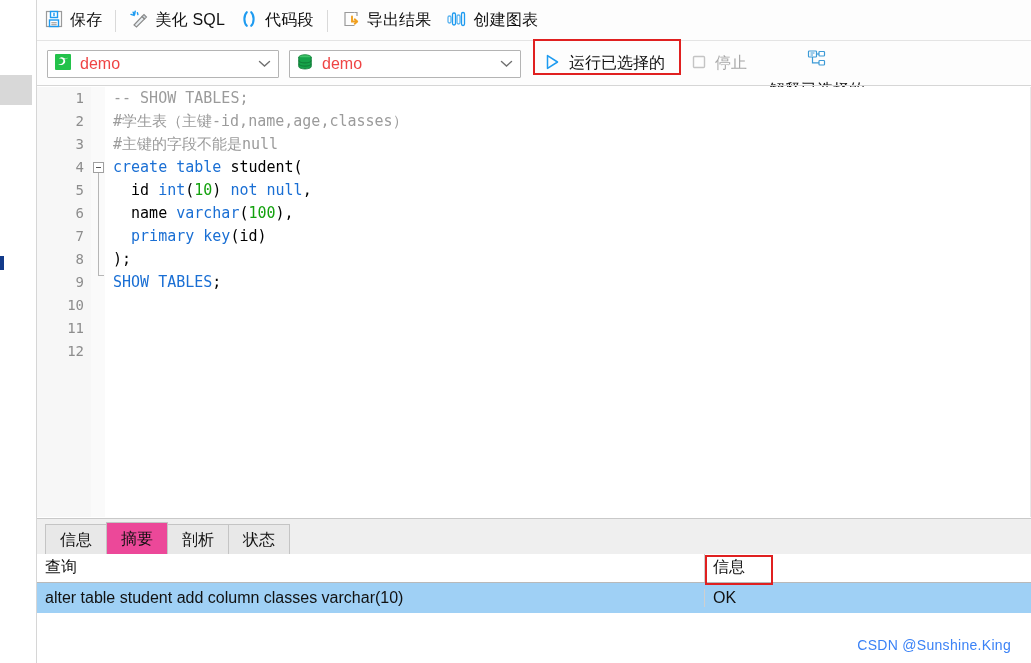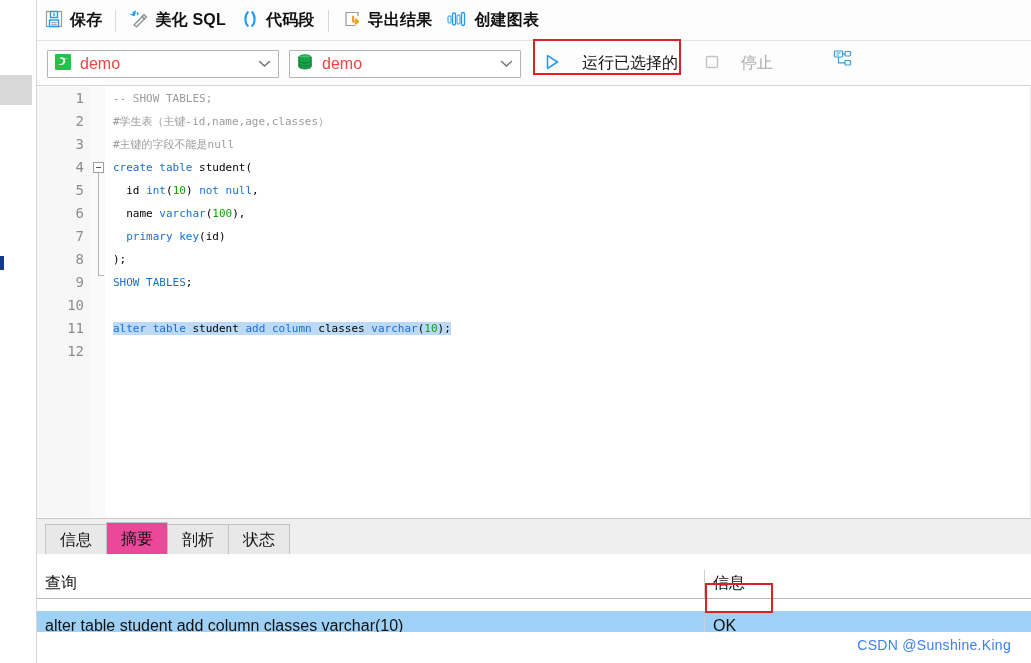--- a/index.html
+++ b/index.html
@@ -13,21 +13,21 @@
 
   
   #left-sliver{position:absolute;left:0;top:0;width:36px;height:663px;background:#ffffff;}
   #left-sliver .grey-block{position:absolute;left:0;top:75px;width:32px;height:30px;background:#d8d8d8;}
   #left-sliver .blue-frag{position:absolute;left:0;top:256px;width:4px;height:14px;background:#123a8a;}
   #left-divider{position:absolute;left:36px;top:0;width:1px;height:663px;background:#d6d6d6;}
 
   
   #toolbar-top{
     position:absolute;left:37px;top:0;width:994px;height:41px;
-    background:#fdfdfd;display:flex;align-items:center;font-weight:bold;
+    background:#fdfdfd;display:flex;align-items:center;
   }
   #toolbar-top::after{content:"";position:absolute;left:0;bottom:0;width:100%;height:1px;background:#e4e4e4;}
   .tb-item{display:flex;align-items:center;gap:6px;height:41px;padding:0 7px;cursor:default;white-space:nowrap;}
   .tb-item .lbl{font-size:16px;color:#111;letter-spacing:.2px;}
   .tb-sep{width:1px;height:22px;background:#d9d9d9;margin:0 6px;}
 
   
   #toolbar-second{
     position:absolute;left:37px;top:41px;width:994px;height:45px;
     background:#fdfdfd;display:flex;align-items:center;padding-left:10px;box-sizing:border-box;
@@ -39,36 +39,36 @@
     padding:0 4px 0 6px;box-sizing:border-box;margin-right:10px;position:relative;
   }
   .combo .cb-text{flex:1;font-size:16px;color:#ef4444;margin-left:8px;}
   .combo .chev{color:#6b6b6b;font-size:11px;margin-right:3px;}
 
   .run-wrap{position:relative;display:flex;align-items:center;margin-left:6px;}
   .redbox{
     position:absolute;left:-4px;top:-10px;width:148px;height:36px;
     border:2px solid #e02020;box-sizing:border-box;pointer-events:none;
   }
-  .run-item{display:flex;align-items:center;gap:21px;padding:0 6px;height:30px;white-space:nowrap;}
+  .run-item{display:flex;align-items:center;gap:8px;padding:0 6px;height:30px;white-space:nowrap;}
   .run-item .lbl{font-size:16px;color:#111;}
   .run-item.disabled .lbl{color:#a8a8a8;}
 
   
   #editor-panel{
     position:absolute;left:37px;top:87px;width:994px;height:430px;background:#ffffff;
     border-right:1px solid #e8e8e8;box-sizing:border-box;
   }
   #gutter{position:absolute;left:0;top:0;width:54px;height:100%;background:#f7f7f7;border-right:1px solid #ececec;}
   #fold-col{position:absolute;left:54px;top:0;width:14px;height:100%;background:#fafafa;}
   #code-area{position:absolute;left:68px;top:0;right:0;bottom:0;}
   .ln{
     height:23px;line-height:23px;
     font-family:"DejaVu Sans Mono","Liberation Mono",monospace;
-    font-size:11px;white-space:pre;
+    font-size:15px;white-space:pre;
   }
   #gutter .ln{text-align:right;padding-right:7px;color:#8d8d8d;font-size:14px;}
   #code-area .ln{padding-left:8px;color:#111;}
   .k{color:#1a6fd4;}      
   .kb{color:#1a6fd4;}     
   .num{color:#13a10e;}    
   .cmt{color:#9b9b9b;}    
   .sel{background:#bcd9f5;}
   .plain{color:#000000;}
 
@@ -88,23 +88,23 @@
   }
   .rtab{
     height:30px;line-height:30px;padding:0 14px;font-size:16px;color:#111;
     border:1px solid #c4c4c4;border-bottom:none;background:#e8e8e8;margin-right:-1px;
     box-sizing:border-box;white-space:nowrap;
   }
   .rtab.active{background:#ec4899;height:32px;line-height:32px;}
 
   
   #result-grid{position:absolute;left:37px;top:554px;width:994px;height:78px;background:#fff;}
-  .grid-head{display:flex;height:28px;border-bottom:1px solid #b9b9b9;background:#fff;margin-top:16px;}
+  .grid-head{display:flex;height:28px;border-bottom:1px solid #b9b9b9;background:#fff;}
   .grid-head .cell{font-size:16px;color:#111;padding:3px 0 0 8px;box-sizing:border-box;}
-  .grid-row{display:flex;height:30px;background:#9fd0f5;align-items:center;position:relative;margin-top:12px;}
+  .grid-row{display:flex;height:30px;background:#9fd0f5;align-items:center;position:relative;}
   .grid-row .cell{font-size:16px;color:#111;padding-left:8px;box-sizing:border-box;white-space:nowrap;}
   .col-q{width:668px;border-right:1px solid #cfcfcf;}
   .col-i{width:326px;}
   .ok-redbox{
     position:absolute;left:668px;top:-28px;width:68px;height:30px;
     border:2px solid #e02020;box-sizing:border-box;pointer-events:none;
   }
 
   
   #watermark{
@@ -290,21 +290,20 @@
     <div class="ln"><span class="cmt">-- SHOW TABLES;</span></div>
     <div class="ln"><span class="cmt">#学生表（主键-id,name,age,classes）</span></div>
     <div class="ln"><span class="cmt">#主键的字段不能是null</span></div>
     <div class="ln"><span class="k">create table</span><span class="plain"> student(</span></div>
     <div class="ln"><span class="plain">  id </span><span class="kb">int</span><span class="plain">(</span><span class="num">10</span><span class="plain">) </span><span class="k">not null</span><span class="plain">,</span></div>
     <div class="ln"><span class="plain">  name </span><span class="kb">varchar</span><span class="plain">(</span><span class="num">100</span><span class="plain">),</span></div>
     <div class="ln"><span class="k">  primary key</span><span class="plain">(id)</span></div>
     <div class="ln"><span class="plain">);</span></div>
     <div class="ln"><span class="k">SHOW TABLES</span><span class="plain">;</span></div>
     <div class="ln"><span class="plain"> </span></div>
-    <div class="ln"><span class="sel"><span class="k">alter table</span><span class="plain"> student </span><span class="k">add column</span><span class="plain"> classes </span><span class="kb">varchar</span><span class="plain">(</span><span class="num">10</span><span class="plain">);</span></span></div>
   </div>
 
 </div>
 
 <div id="result-tabs">
   <div class="rtab">信息</div>
   <div class="rtab active">摘要</div>
   <div class="rtab">剖析</div>
   <div class="rtab">状态</div>
 </div>

